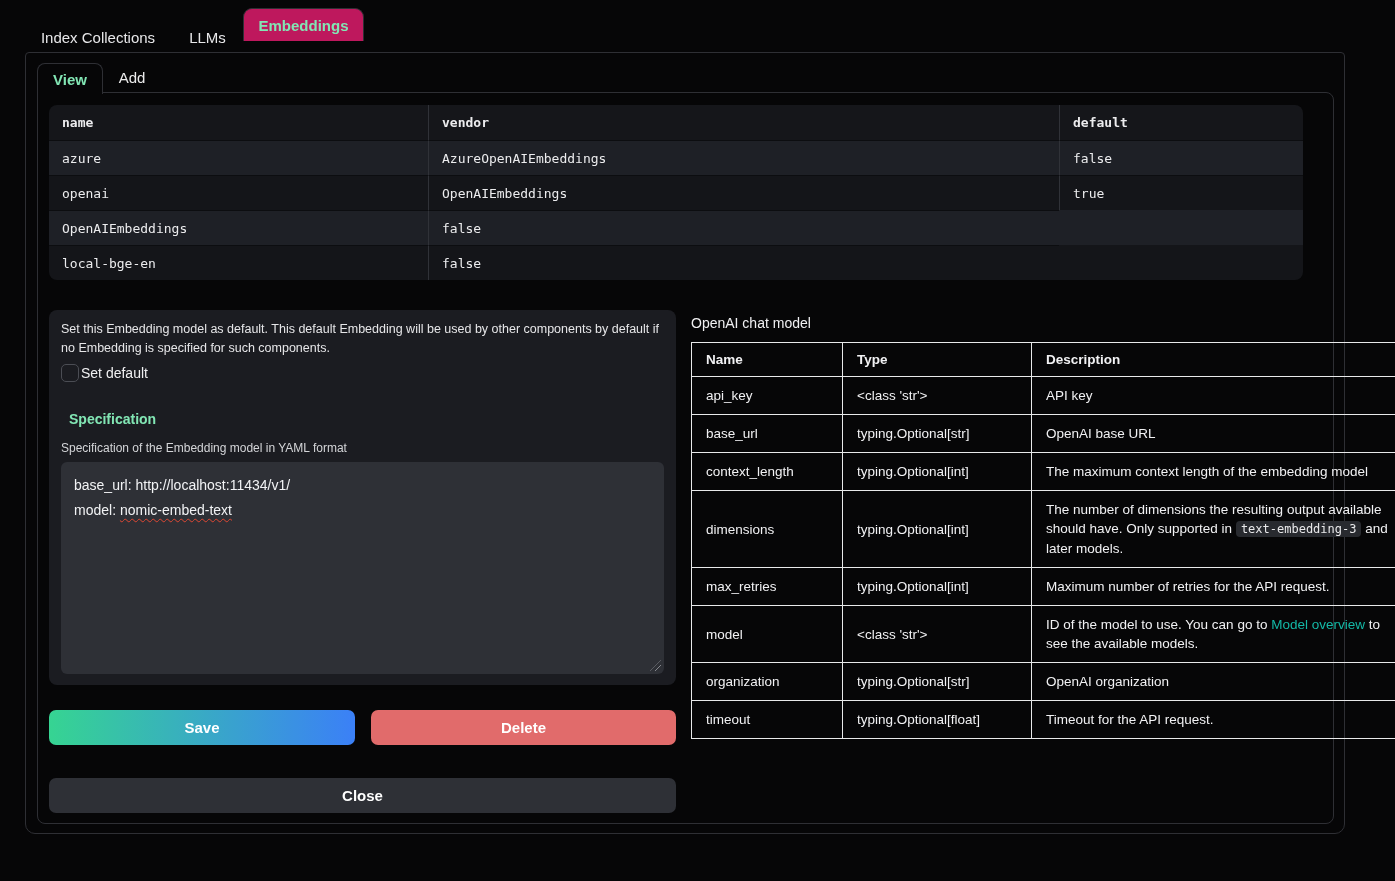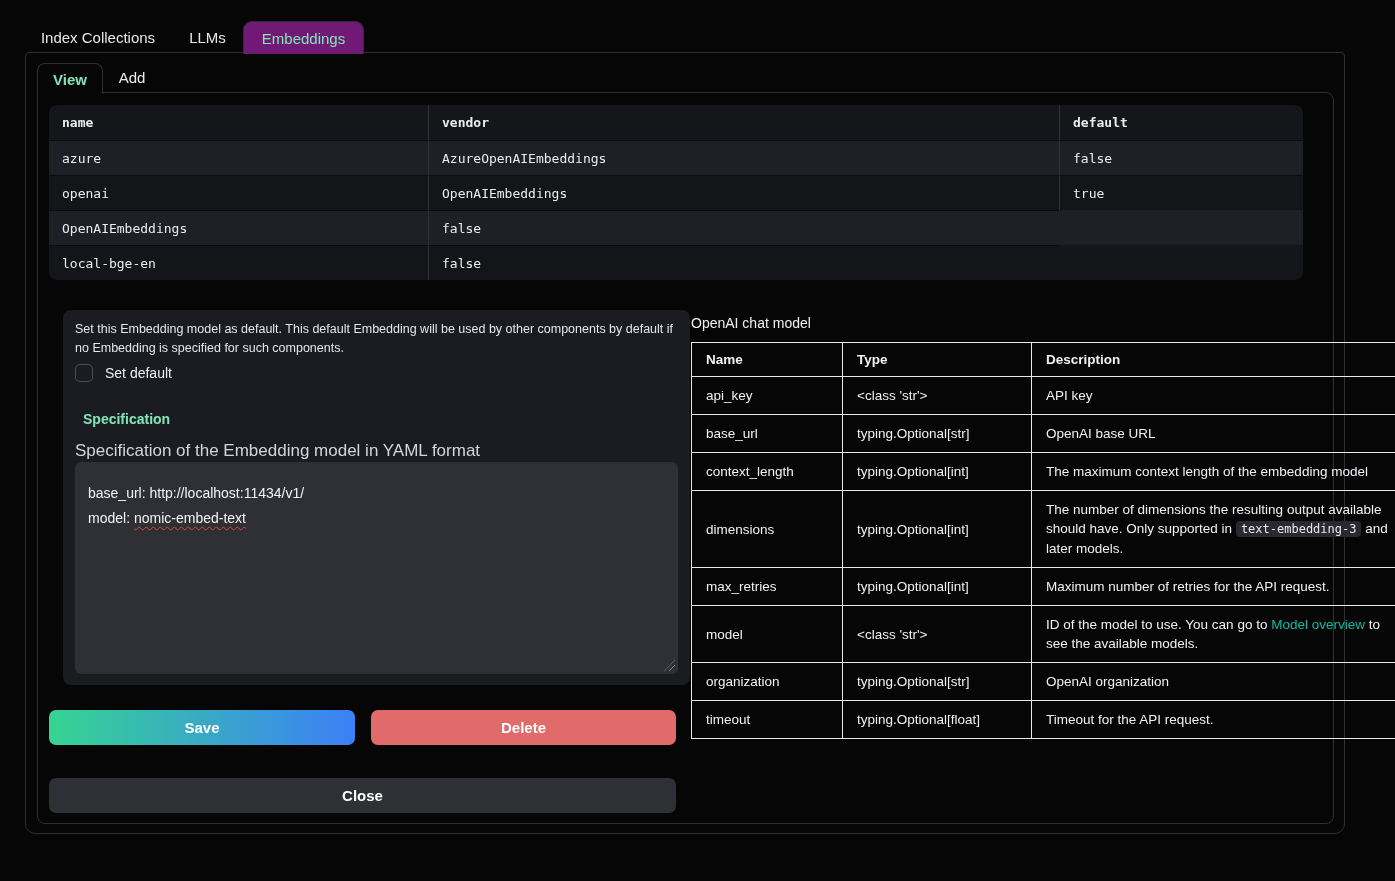--- a/index.html
+++ b/index.html
@@ -4,22 +4,22 @@
 <style>
   html,body{margin:0;padding:0;background:#060607;}
   .page{position:relative;width:1395px;height:881px;background:#060607;overflow:hidden;
         font-family:"Liberation Sans",sans-serif;color:#ececee;}
 
   
   .ttab{position:absolute;top:22px;height:30px;display:flex;align-items:center;justify-content:center;
         font-size:15px;color:#e7e7e9;cursor:pointer;white-space:nowrap;}
   .ttab-index{left:25px;width:146px;}
   .ttab-llms{left:178px;width:59px;}
-  .ttab-active{left:243px;width:119px;top:21px;height:32px;border:1px solid #2e2f34;border-bottom:none;
-        border-radius:9px 9px 0 0;background:#701a75;z-index:3;color:#82e6b4;font-weight:normal;}
+  .ttab-active{left:243px;width:119px;top:8px;height:32px;border:1px solid #2e2f34;border-bottom:none;
+        border-radius:9px 9px 0 0;background:#be185d;z-index:3;color:#82e6b4;font-weight:bold;}
 
   
   .outer-panel{position:absolute;left:25px;top:52px;width:1318px;height:780px;
         border:1px solid #2e2f34;border-radius:4px 4px 10px 10px;}
   .inner-panel{position:absolute;left:37px;top:92px;width:1295px;height:730px;
         border:1px solid #2e2f34;border-radius:0 8px 8px 8px;}
 
   
   .itab{position:absolute;display:flex;align-items:center;justify-content:center;font-size:15px;cursor:pointer;}
   .itab-view{left:37px;top:63px;width:64px;height:30px;z-index:3;border:1px solid #2e2f34;border-bottom:none;
@@ -33,29 +33,29 @@
   .erow.head{background:#15161a;font-weight:bold;cursor:default;}
   .erow.light{background:#1e2026;}
   .erow.dark{background:#141519;}
   .erow > div{height:35px;line-height:35px;padding-left:13px;box-sizing:border-box;overflow:hidden;}
   .erow > div:nth-child(2),.erow > div:nth-child(3){border-left:1px solid #303238;}
   .erow + .erow > div{border-top:1px solid #0c0d10;}
   .ecell-sel{position:relative;}
   .ecell-sel::after{content:"";position:absolute;inset:0;border:1px solid #2fd993;border-radius:4px;pointer-events:none;}
 
   
-  .left-panel{position:absolute;left:49px;top:310px;width:627px;height:375px;background:#1b1c21;border-radius:8px;margin-left:14px;}
+  .left-panel{position:absolute;left:49px;top:310px;width:627px;height:375px;background:#1b1c21;border-radius:8px;}
   .hint{position:absolute;left:12px;top:10px;width:600px;font-size:12.5px;line-height:19px;color:#e6e6e8;margin:0;}
-  .cb-row{position:absolute;left:12px;top:54px;display:flex;align-items:center;gap:12px;cursor:pointer;}
+  .cb-row{position:absolute;left:12px;top:54px;display:flex;align-items:center;gap:2px;cursor:pointer;}
   .checkbox{width:16px;height:16px;border:1.5px solid #4b4d54;border-radius:5px;background:transparent;}
   .cb-label{font-size:14px;color:#f0f0f2;}
   .spec-h{position:absolute;left:20px;top:101px;font-size:14px;font-weight:bold;color:#82e6b4;margin:0;}
-  .spec-cap{position:absolute;left:12px;top:131px;font-size:17px;color:#d4d5d8;margin:0;}
+  .spec-cap{position:absolute;left:12px;top:131px;font-size:12px;color:#d4d5d8;margin:0;}
   .yaml{position:absolute;left:12px;top:152px;width:603px;height:212px;background:#2e3036;border-radius:6px;
-        padding:19px 13px;box-sizing:border-box;font-size:14px;line-height:25px;color:#f2f3f5;cursor:text;}
+        padding:11px 13px;box-sizing:border-box;font-size:14px;line-height:25px;color:#f2f3f5;cursor:text;}
   .yaml-line{white-space:pre;}
   .misspell{text-decoration:underline wavy #dd4733;text-decoration-thickness:1px;text-underline-offset:3px;}
   .grip{position:absolute;right:3px;bottom:3px;width:11px;height:11px;cursor:nwse-resize;
         background:repeating-linear-gradient(135deg,transparent 0 3px,#85878d 3px 4px);
         clip-path:polygon(100% 0,100% 100%,0 100%);}
 
   
   .btn{position:absolute;display:flex;align-items:center;justify-content:center;border:none;border-radius:7px;
         font-family:"Liberation Sans",sans-serif;font-size:15px;font-weight:bold;color:#ffffff;cursor:pointer;}
   .btn-save{left:49px;top:710px;width:306px;height:35px;background:linear-gradient(90deg,#36d492,#3b80f7);}

